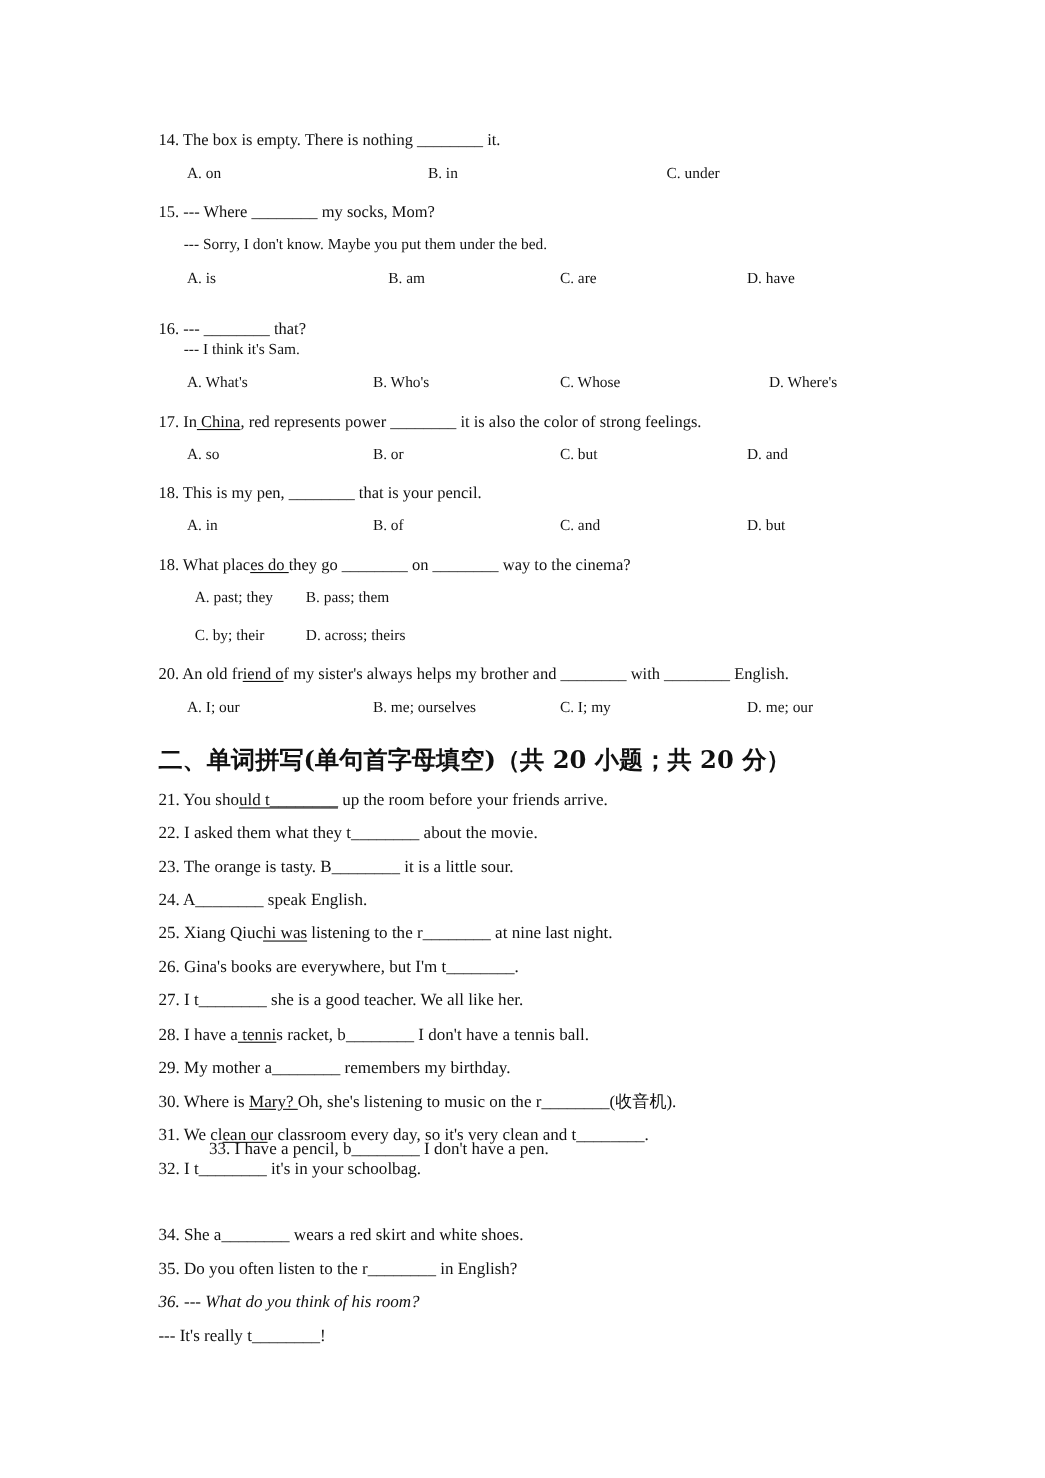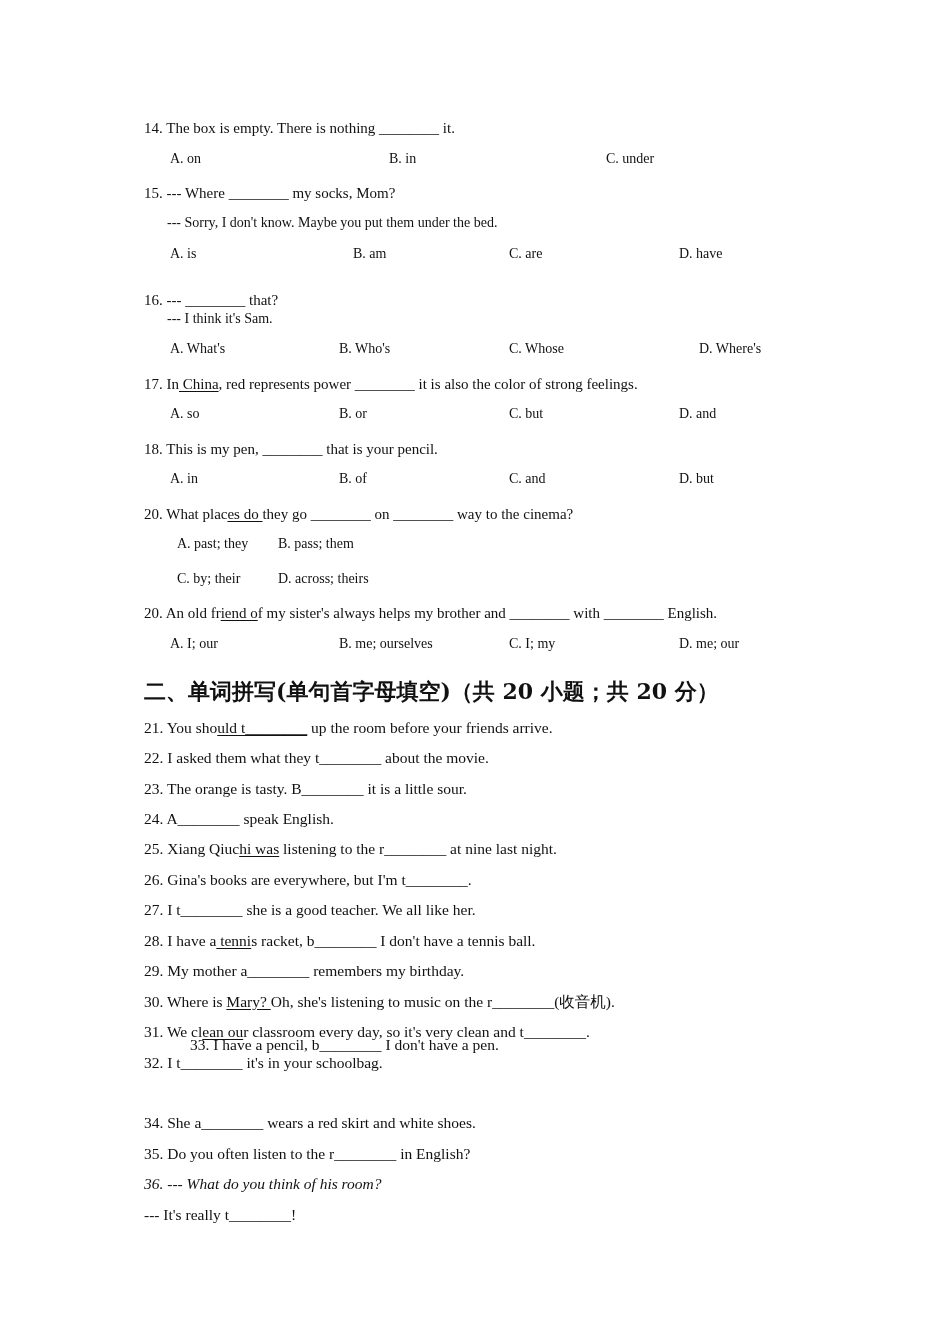--- a/index.html
+++ b/index.html
@@ -37,21 +37,21 @@
       <div class="line" style="top: 375px;"><span>17. In</span><span class="u"> China</span><span>, red represents power ________ it is also the color of strong feelings.</span></div>
       <div class="opt" style="top: 405px; left: 170px;">A. so</div>
       <div class="opt" style="top: 405px; left: 339px;">B. or</div>
       <div class="opt" style="top: 405px; left: 509px;">C. but</div>
       <div class="opt" style="top: 405px; left: 679px;">D. and</div>
       <div class="line" style="top: 440px;"><span>18. This is my pen, ________ that is your pencil.</span></div>
       <div class="opt" style="top: 470px; left: 170px;">A. in</div>
       <div class="opt" style="top: 470px; left: 339px;">B. of</div>
       <div class="opt" style="top: 470px; left: 509px;">C. and</div>
       <div class="opt" style="top: 470px; left: 679px;">D. but</div>
-      <div class="line" style="top: 505px;"><span>20. What plac</span><span class="u">es do </span><span>they go ________ on ________ way to the cinema?</span></div>
+      <div class="line" style="top: 505px;"><span>18. What plac</span><span class="u">es do </span><span>they go ________ on ________ way to the cinema?</span></div>
       <div class="opt" style="top: 535px; left: 177px; text-align: center;">A. past; they</div>
       <div class="opt" style="top: 535px; left: 278px;">B. pass; them</div>
       <div class="opt" style="top: 570px; left: 177px;">C. by; their</div>
       <div class="opt" style="top: 570px; left: 278px;">D. across; theirs</div>
       <div class="line" style="top: 604px;"><span>20. An old fr</span><span class="u">iend o</span><span>f my sister's always helps my brother and ________ with ________ English.</span></div>
       <div class="opt" style="top: 635px; left: 170px;">A. I; our</div>
       <div class="opt" style="top: 635px; left: 339px;">B. me; ourselves</div>
       <div class="opt" style="top: 635px; left: 509px;">C. I; my</div>
       <div class="opt" style="top: 635px; left: 679px;">D. me; our</div>
     </div>

